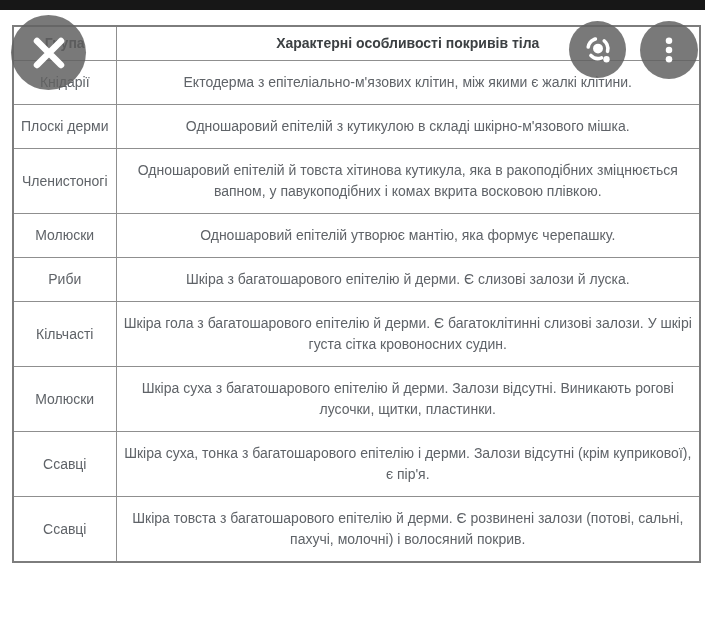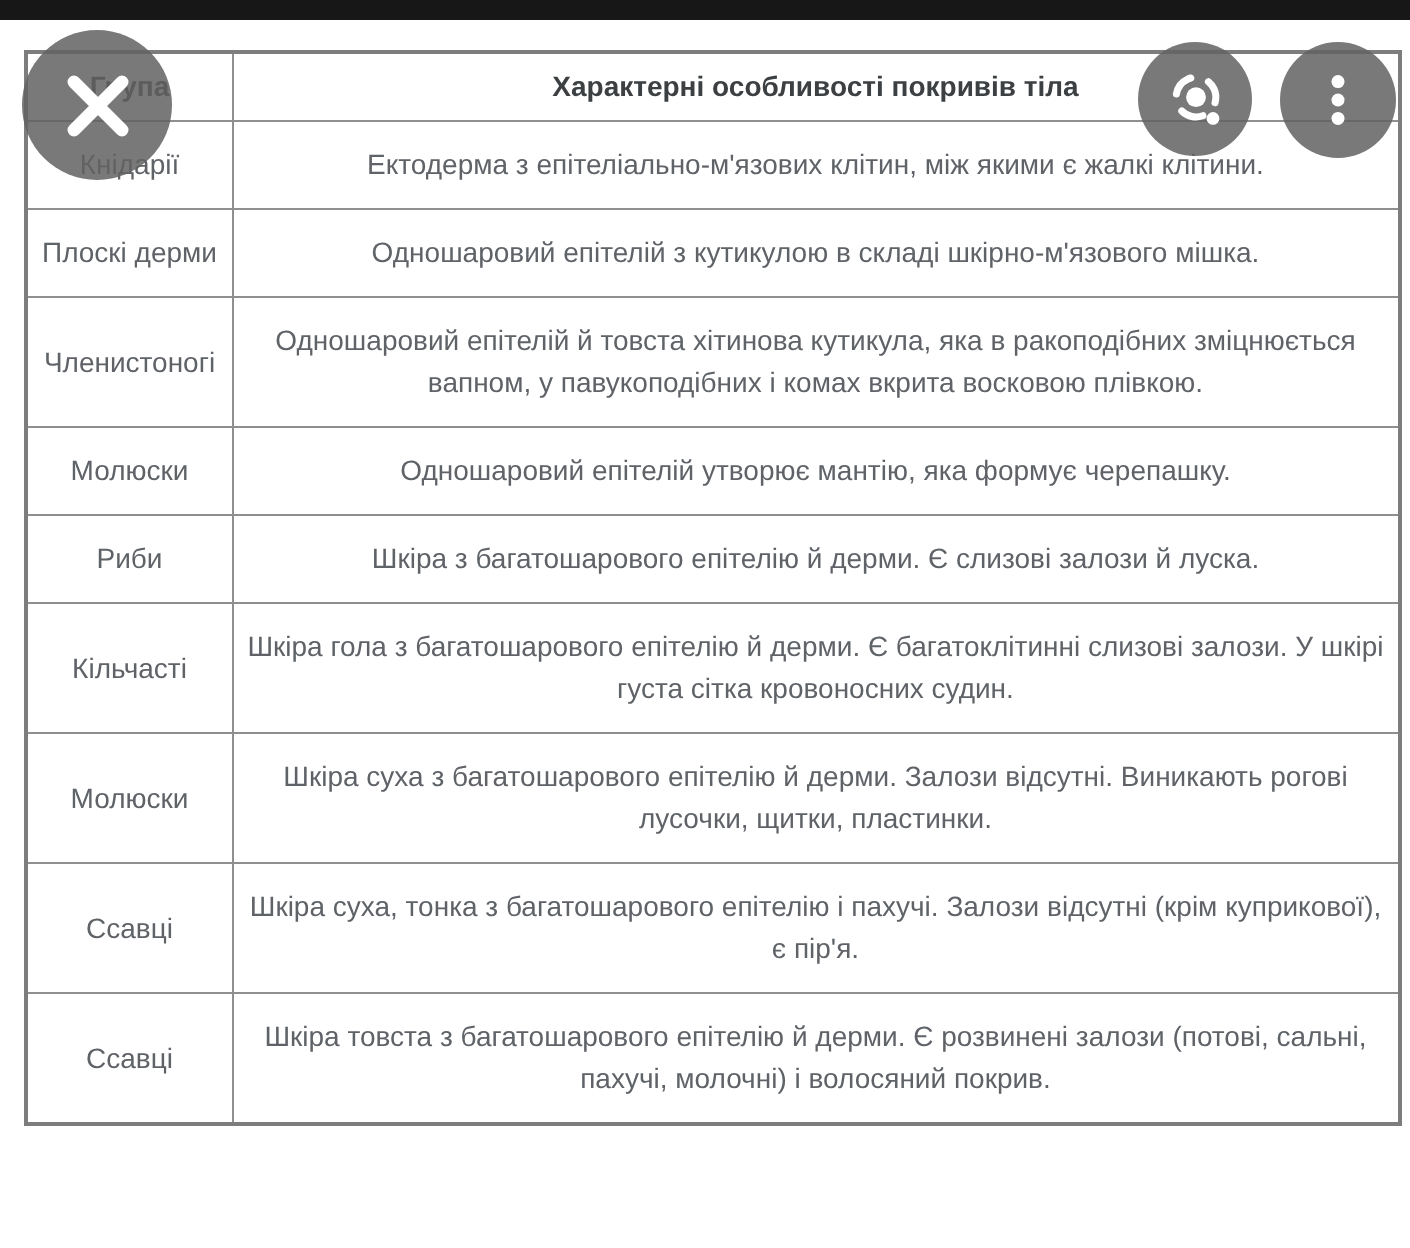--- a/index.html
+++ b/index.html
@@ -108,21 +108,21 @@
     <td class="feature">Шкіра гола з багатошарового епітелію й дерми. Є багатоклітинні слизові залози. У шкірі густа сітка кровоносних судин.</td>
   </tr>
 
   <tr>
     <td class="group">Молюски</td>
     <td class="feature">Шкіра суха з багатошарового епітелію й дерми. Залози відсутні. Виникають рогові лусочки, щитки, пластинки.</td>
   </tr>
 
   <tr>
     <td class="group">Ссавці</td>
-    <td class="feature">Шкіра суха, тонка з багатошарового епітелію і пахучі. Залози відсутні (крім куприкової), є пір'я.</td>
+    <td class="feature">Шкіра суха, тонка з багатошарового епітелію і дерми. Залози відсутні (крім куприкової), є пір'я.</td>
   </tr>
 
   <tr>
     <td class="group">Ссавці</td>
     <td class="feature">Шкіра товста з багатошарового епітелію й дерми. Є розвинені залози (потові, сальні, пахучі, молочні) і волосяний покрив.</td>
   </tr>
 </tbody>
   </table>
 
   <button class="fab" id="close-btn">

